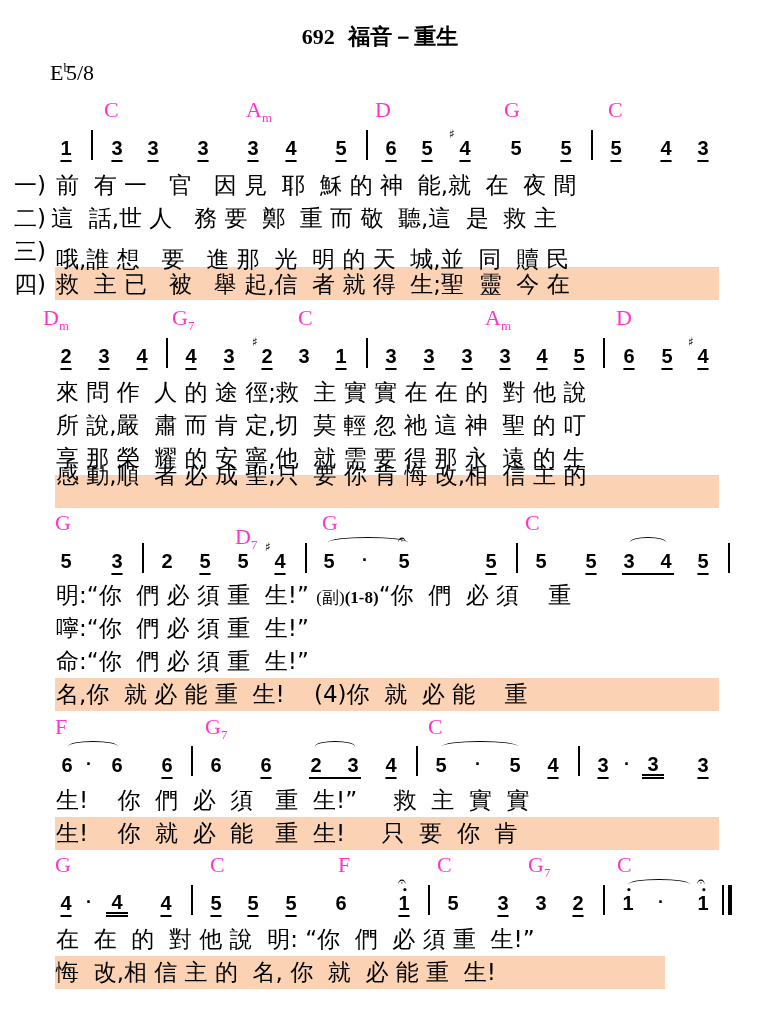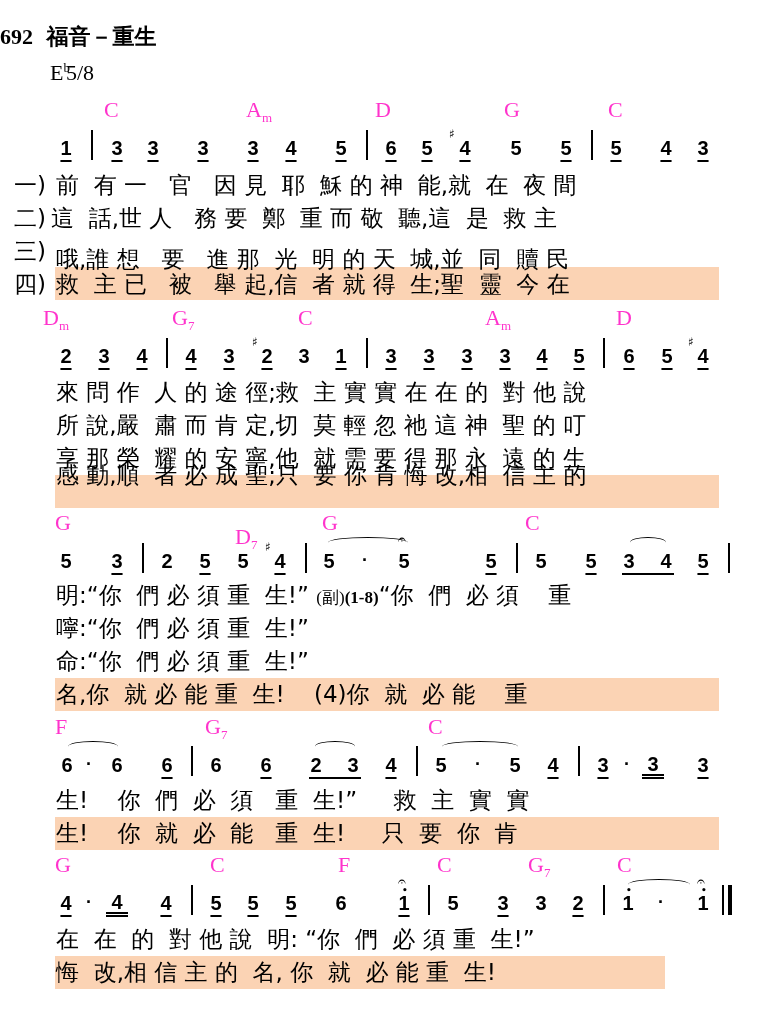--- a/index.html
+++ b/index.html
@@ -1,18 +1,18 @@
 <!DOCTYPE html>
 <html><head>
 <meta charset="utf-8">
 <style>
   html, body { margin:0; padding:0; background:#ffffff; }
   body { width:760px; height:1029px; position:relative; overflow:hidden;
          font-family: "DejaVu Sans", sans-serif; color:#000; }
-  .title { position:absolute; top:22px; left:0; width:760px; 
+  .title { position:absolute; top:22px; left:0; width:760px; text-align:center;
            font-size:22px; font-weight:bold; font-family:"Liberation Serif", serif; }
   .title .num { margin-right:8px; }
   .key { position:absolute; top:60px; left:14px; font-family:"Liberation Serif", serif; font-size:22px;margin-left:36px; }
   .key sup { font-size:13px; }
   .meter { position:absolute; top:60px; left:66px; font-family:"Liberation Serif", serif; font-size:22px; }
   .chord { position:absolute; color:#ff33cc; font-family:"Liberation Serif", serif; font-size:22px; }
   .chord sub { font-size:13px; }
   .note { position:absolute; font-family:"Liberation Sans", sans-serif; font-weight:bold;
           font-size:20px; width:22px; text-align:center; }
   .note.u1 { text-decoration: underline; text-underline-offset:5px; text-decoration-thickness:2px; }

